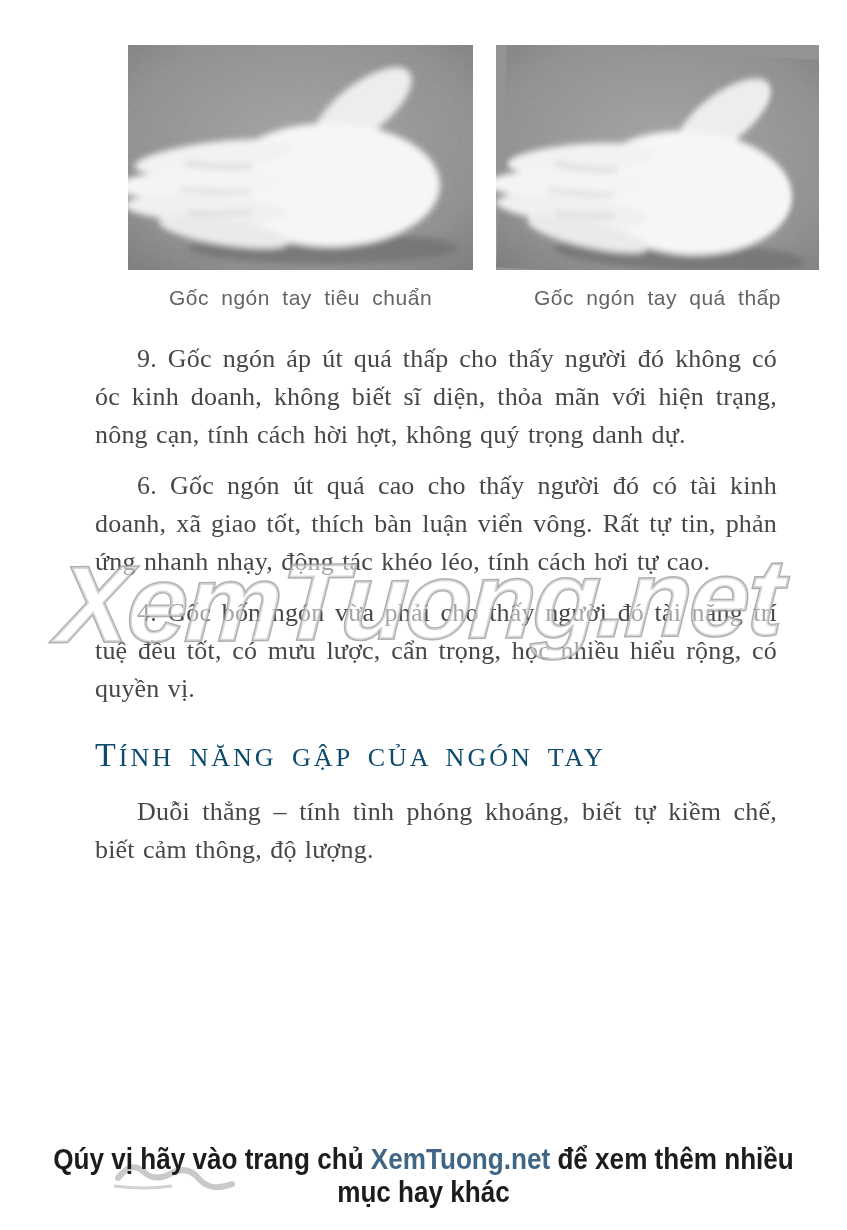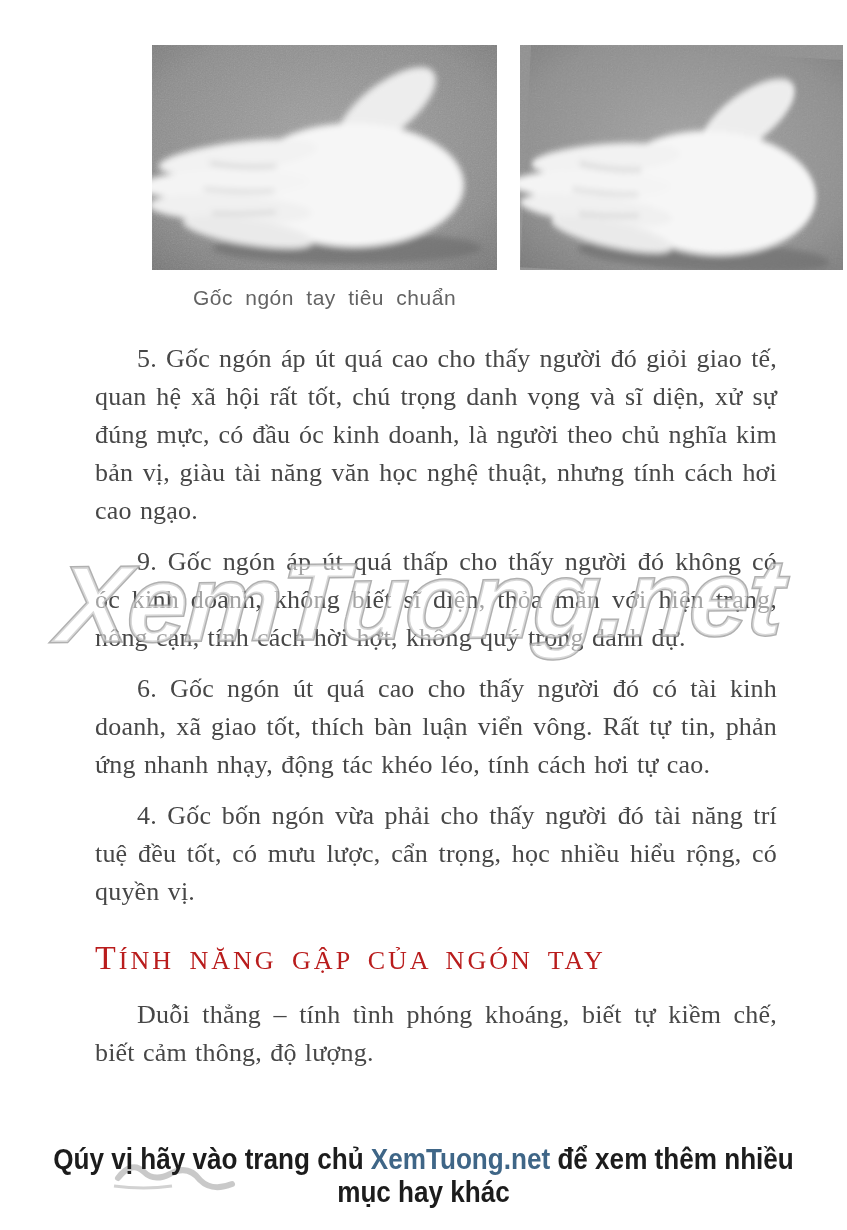--- a/index.html
+++ b/index.html
@@ -6,21 +6,21 @@
   body{
     width:847px;height:1230px;
     background:#ffffff;
     position:relative;
     overflow:hidden;
     font-family:"Liberation Serif", serif;
   }
   
   .figures{
     display:flex;
-    margin:45px 0 0 116px;
+    margin:45px 0 0 92px;
     gap:23px;
     padding-left:36px;
   }
   figure{margin:0;}
   .photo{
     display:block;
     background:#8f8f8f;
   }
   figcaption{
     margin-top:16px;
@@ -41,21 +41,21 @@
   }
   .textcol p{
     margin:0 0 13px 0;
     text-align:justify;
     text-indent:42px;
     letter-spacing:.2px;
     word-spacing:1.5px;
   }
   .section-heading{
     margin:26px 0 16px 0;
-    color:#b91c1c;
+    color:#0c4a6e;
     letter-spacing:3px;
     word-spacing:6px;
     font-weight:400;
   }
   .section-heading .initial{font-size:34px;}
   .section-heading .rest{font-size:26px;}
   
   .watermark{
     position:absolute;
     top:538px;left:58px;
@@ -134,25 +134,25 @@
   <figure>
     <svg class="photo" width="345" height="225" viewBox="0 0 345 225" preserveAspectRatio="none">
       <use href="#handArt"></use>
     </svg>
     <figcaption>Gốc ngón tay tiêu chuẩn</figcaption>
   </figure>
   <figure>
     <svg class="photo" width="323" height="225" viewBox="0 0 345 225" preserveAspectRatio="none">
       <use href="#handArt" transform="rotate(3 172 115) translate(6,6)"></use>
     </svg>
+    <figcaption>Gốc ngón tay quá thấp</figcaption>
   </figure>
 </div>
 
 <div class="textcol">
-  <p>5. Gốc ngón áp út quá cao cho thấy người đó giỏi giao tế, quan hệ xã hội rất tốt, chú trọng danh vọng và sĩ diện, xử sự đúng mực, có đầu óc kinh doanh, là người theo chủ nghĩa kim bản vị,  giàu tài năng văn học nghệ thuật, nhưng tính cách hơi cao ngạo.</p>
   <p>9. Gốc ngón áp út quá thấp cho thấy người đó không có óc kinh doanh, không biết sĩ diện, thỏa mãn với hiện trạng, nông cạn, tính cách hời hợt, không quý trọng danh dự.</p>
   <p>6. Gốc ngón út quá cao cho thấy người đó có tài kinh doanh, xã giao tốt, thích bàn luận viển vông. Rất tự tin, phản ứng nhanh nhạy, động tác khéo léo, tính cách hơi tự cao.</p>
   <p>4. Gốc bốn ngón vừa phải cho thấy người đó tài năng trí tuệ đều tốt, có mưu lược, cẩn trọng, học nhiều hiểu rộng, có quyền vị.</p>
 
   <h2 class="section-heading"><span class="initial">T</span><span class="rest">ÍNH NĂNG GẬP CỦA NGÓN TAY</span></h2>
 
   <p>Duỗi thẳng – tính tình phóng khoáng, biết tự kiềm chế, biết cảm thông, độ lượng.</p>
 </div>
 
 <div class="watermark">XemTuong.net</div>

